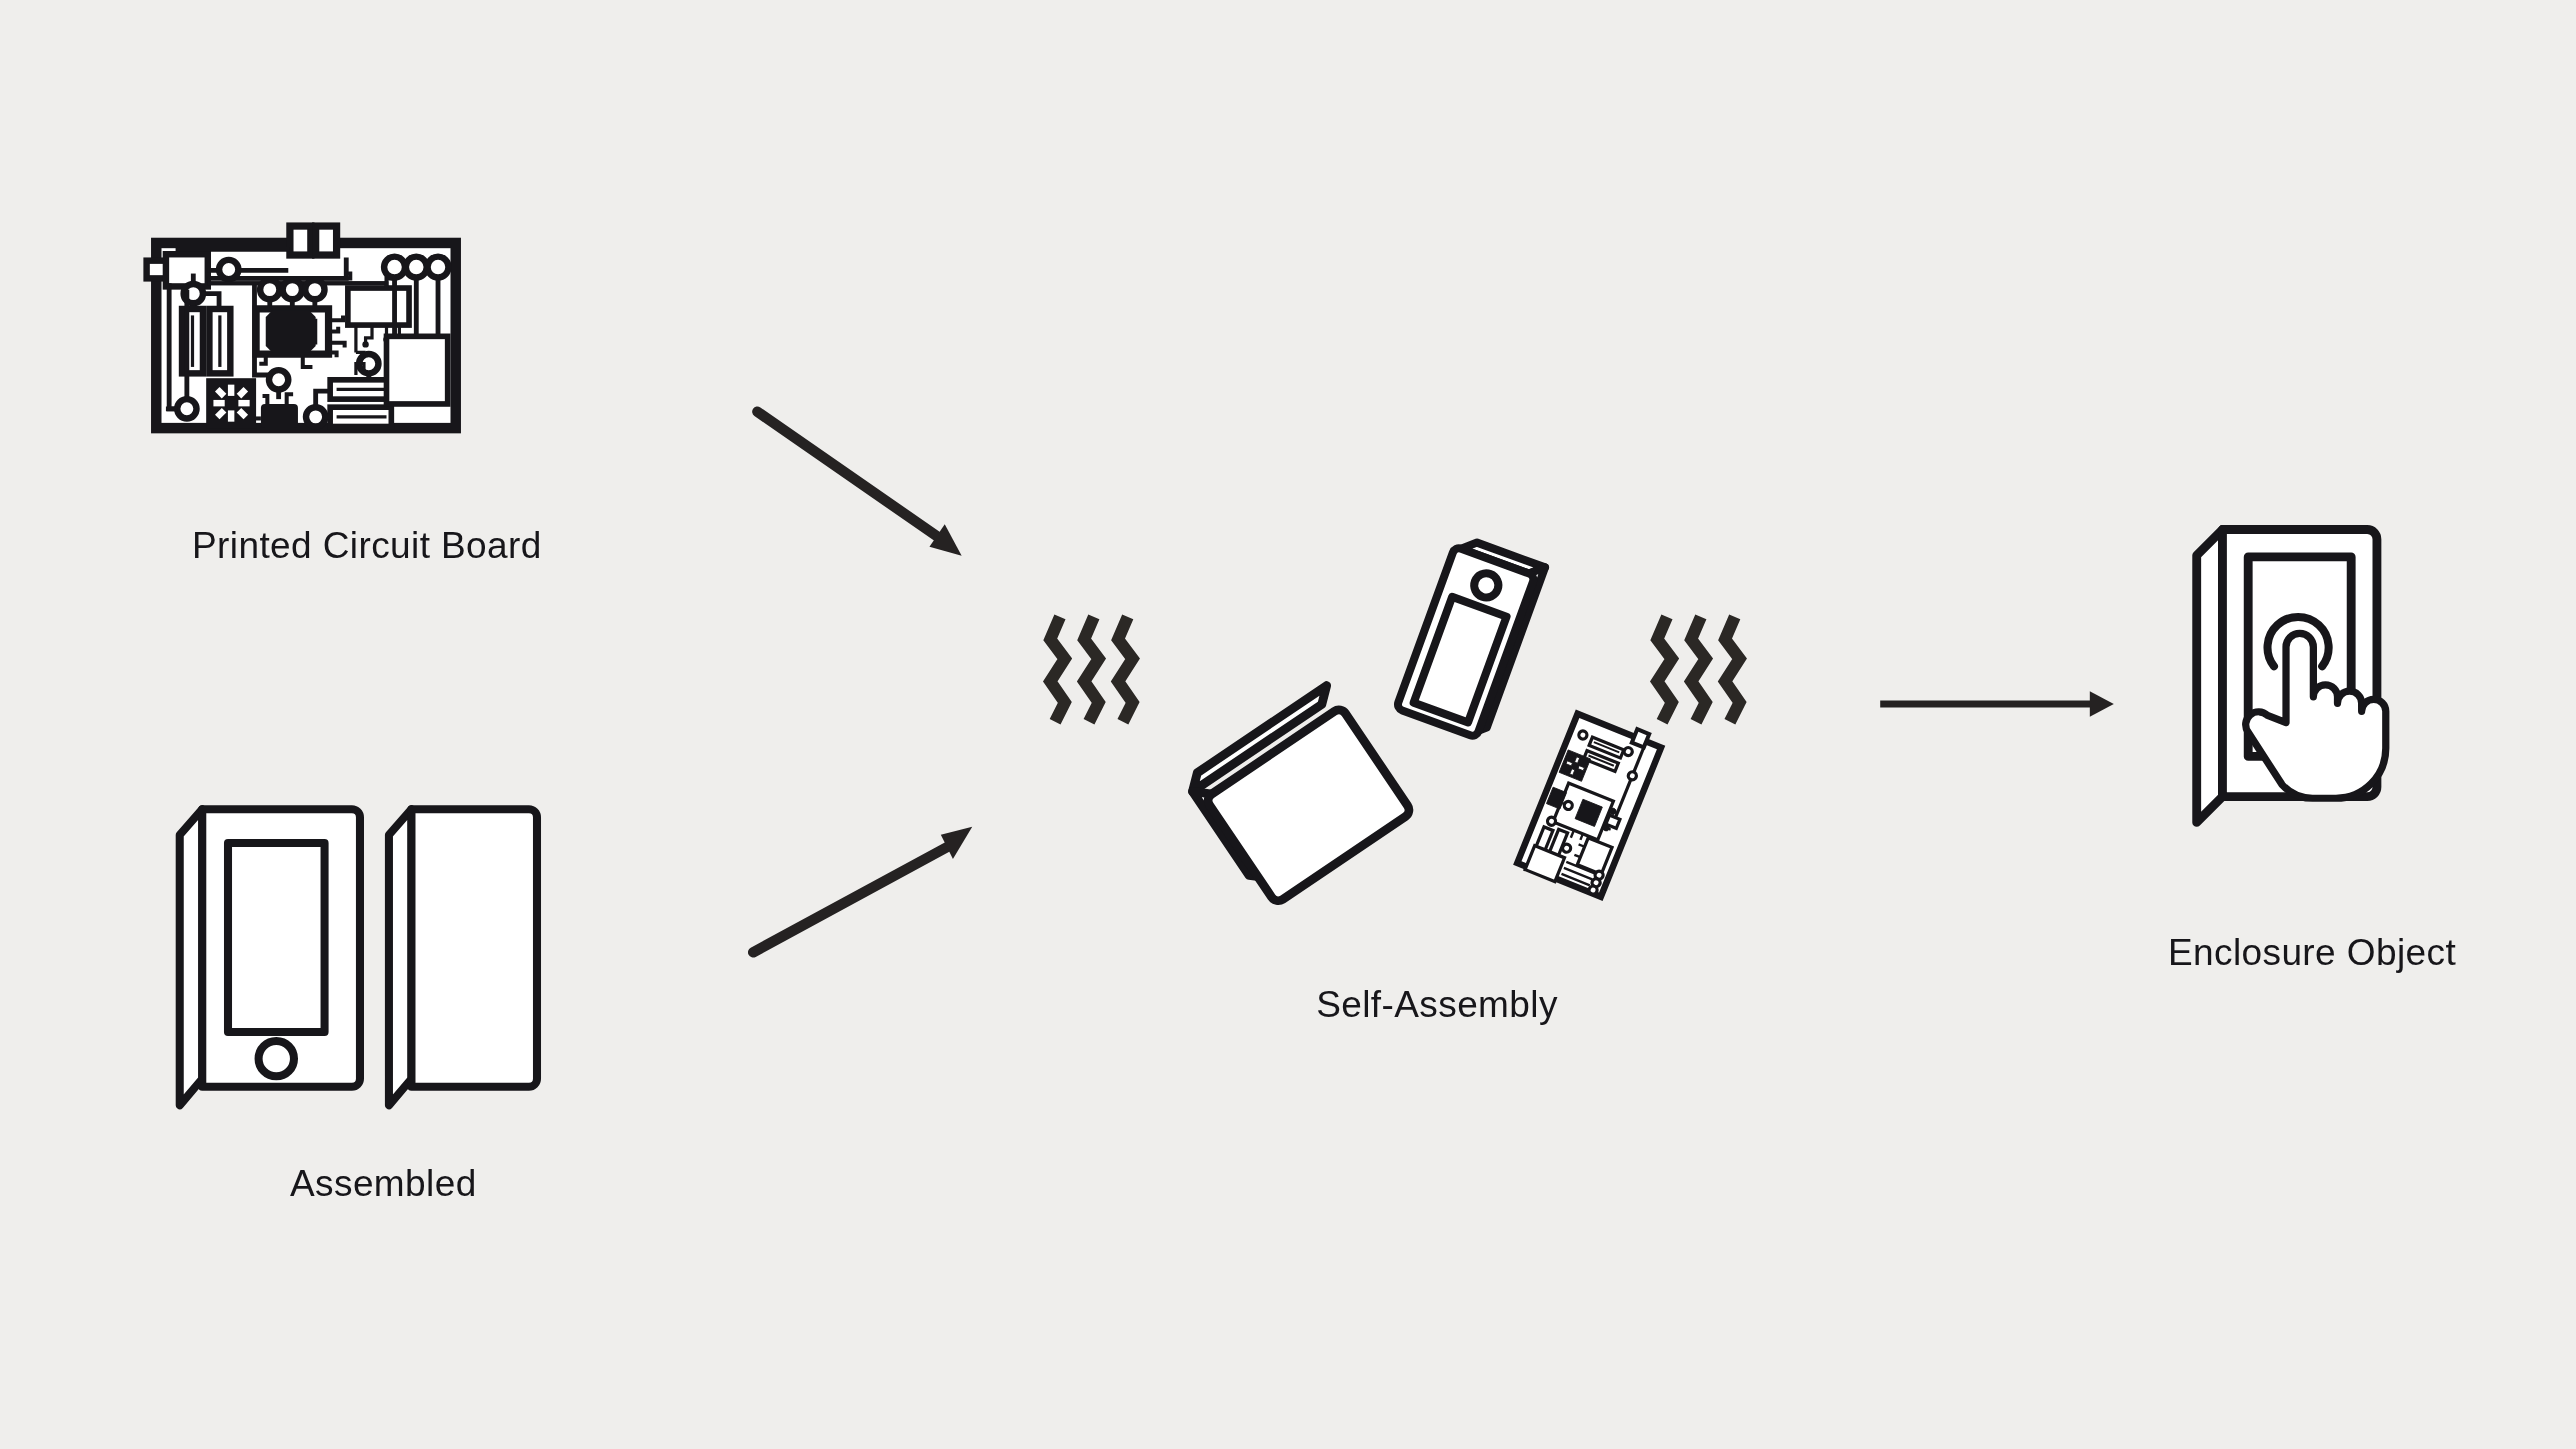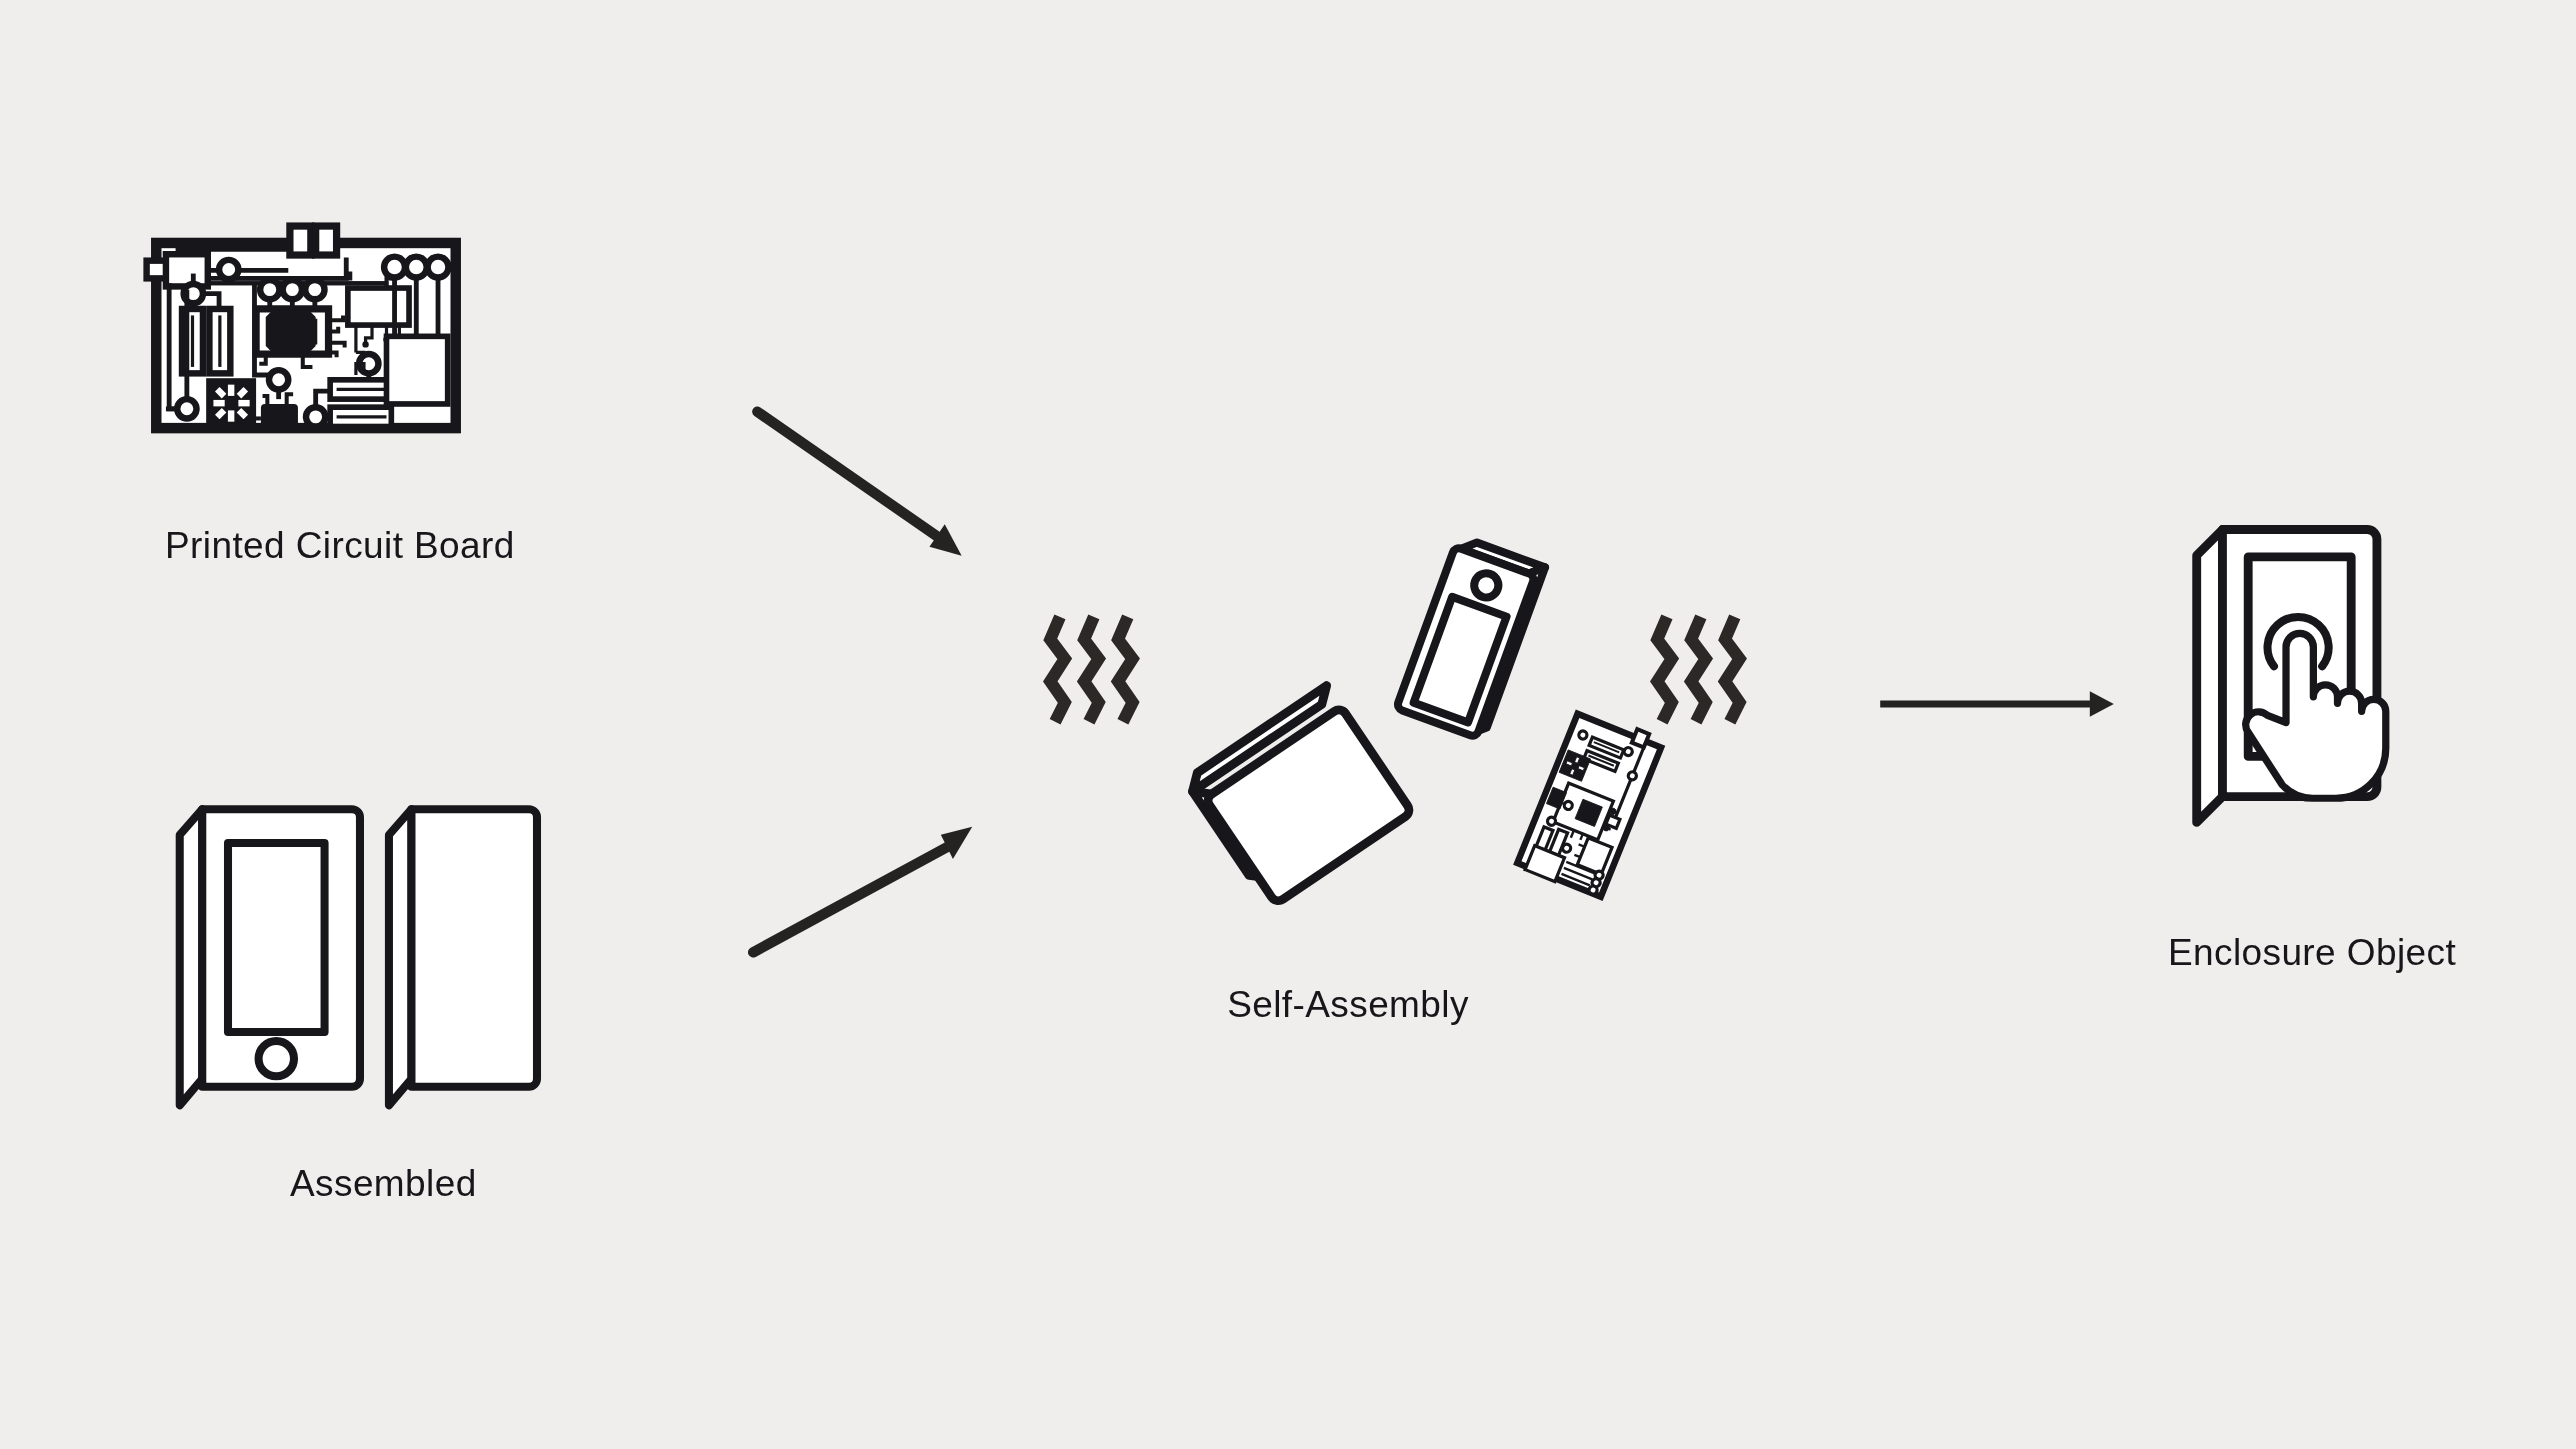--- a/index.html
+++ b/index.html
@@ -126,21 +126,21 @@
         <path d="M272 180 V172 H262 V186" stroke="#17161a" stroke-width="4" fill="none"></path>
 
         <circle cx="310" cy="52" r="13" fill="#fff" stroke="#17161a" stroke-width="8"></circle>
         <circle cx="337" cy="52" r="13" fill="#fff" stroke="#17161a" stroke-width="8"></circle>
         <circle cx="364" cy="52" r="13" fill="#fff" stroke="#17161a" stroke-width="8"></circle>
         <path d="M310 65 V138 M337 65 V138 M364 65 V138" stroke="#17161a" stroke-width="6" fill="none"></path>
         <rect x="300" y="138" width="76" height="84" fill="#fff" stroke="#17161a" stroke-width="7"></rect>
       </g>
     </svg>
   </div>
-  <div class="caption" style="left:165px; top:525px;">Printed Circuit Board</div>
+  <div class="caption" style="left:192px; top:525px;">Printed Circuit Board</div>
 
   <div class="node" style="left:173px; top:777px;">
     <svg width="419" height="346" viewBox="0 0 520 430">
       <g fill="#fff" stroke="#17161a" stroke-width="10" stroke-linejoin="round">
 
         <path d="M8 72 L36 40 L36 375 L8 408 Z"></path>
 
         <path d="M36 40 h186 a10 10 0 0 1 10 10 v325 a10 10 0 0 1 -10 10 h-186 Z"></path>
 
         <rect x="68" y="82" width="120" height="235" stroke-width="10"></rect>
@@ -262,21 +262,21 @@
   <div class="node" style="left:1654px; top:612px;">
     <svg width="105" height="113" viewBox="0 0 130 140">
       <g stroke="#2b2825" stroke-width="15" fill="none" stroke-linejoin="miter" stroke-linecap="butt">
         <path d="M16 6 L4 34 L22 58 L4 86 L22 112 L10 136"></path>
         <path d="M58 6 L46 34 L64 58 L46 86 L64 112 L52 136"></path>
         <path d="M100 6 L88 34 L106 58 L88 86 L106 112 L94 136"></path>
       </g>
     </svg>
   </div>
 
-  <div class="caption center" style="left:1348px; top:984px;text-align:center;">Self-Assembly</div>
+  <div class="caption center" style="left:1437px; top:984px;text-align:center;">Self-Assembly</div>
 
   <div class="node" style="left:1876px; top:680px;">
     <svg width="250" height="48" viewBox="0 0 310 60">
       <path d="M4 30 H272" stroke="#252222" stroke-width="9" fill="none"></path>
       <path d="M296 30 L266 14 L266 46 Z" fill="#252222"></path>
     </svg>
   </div>
 
   <div class="node" style="left:2190px; top:507px;">
     <svg width="258" height="354" viewBox="0 0 320 440">

